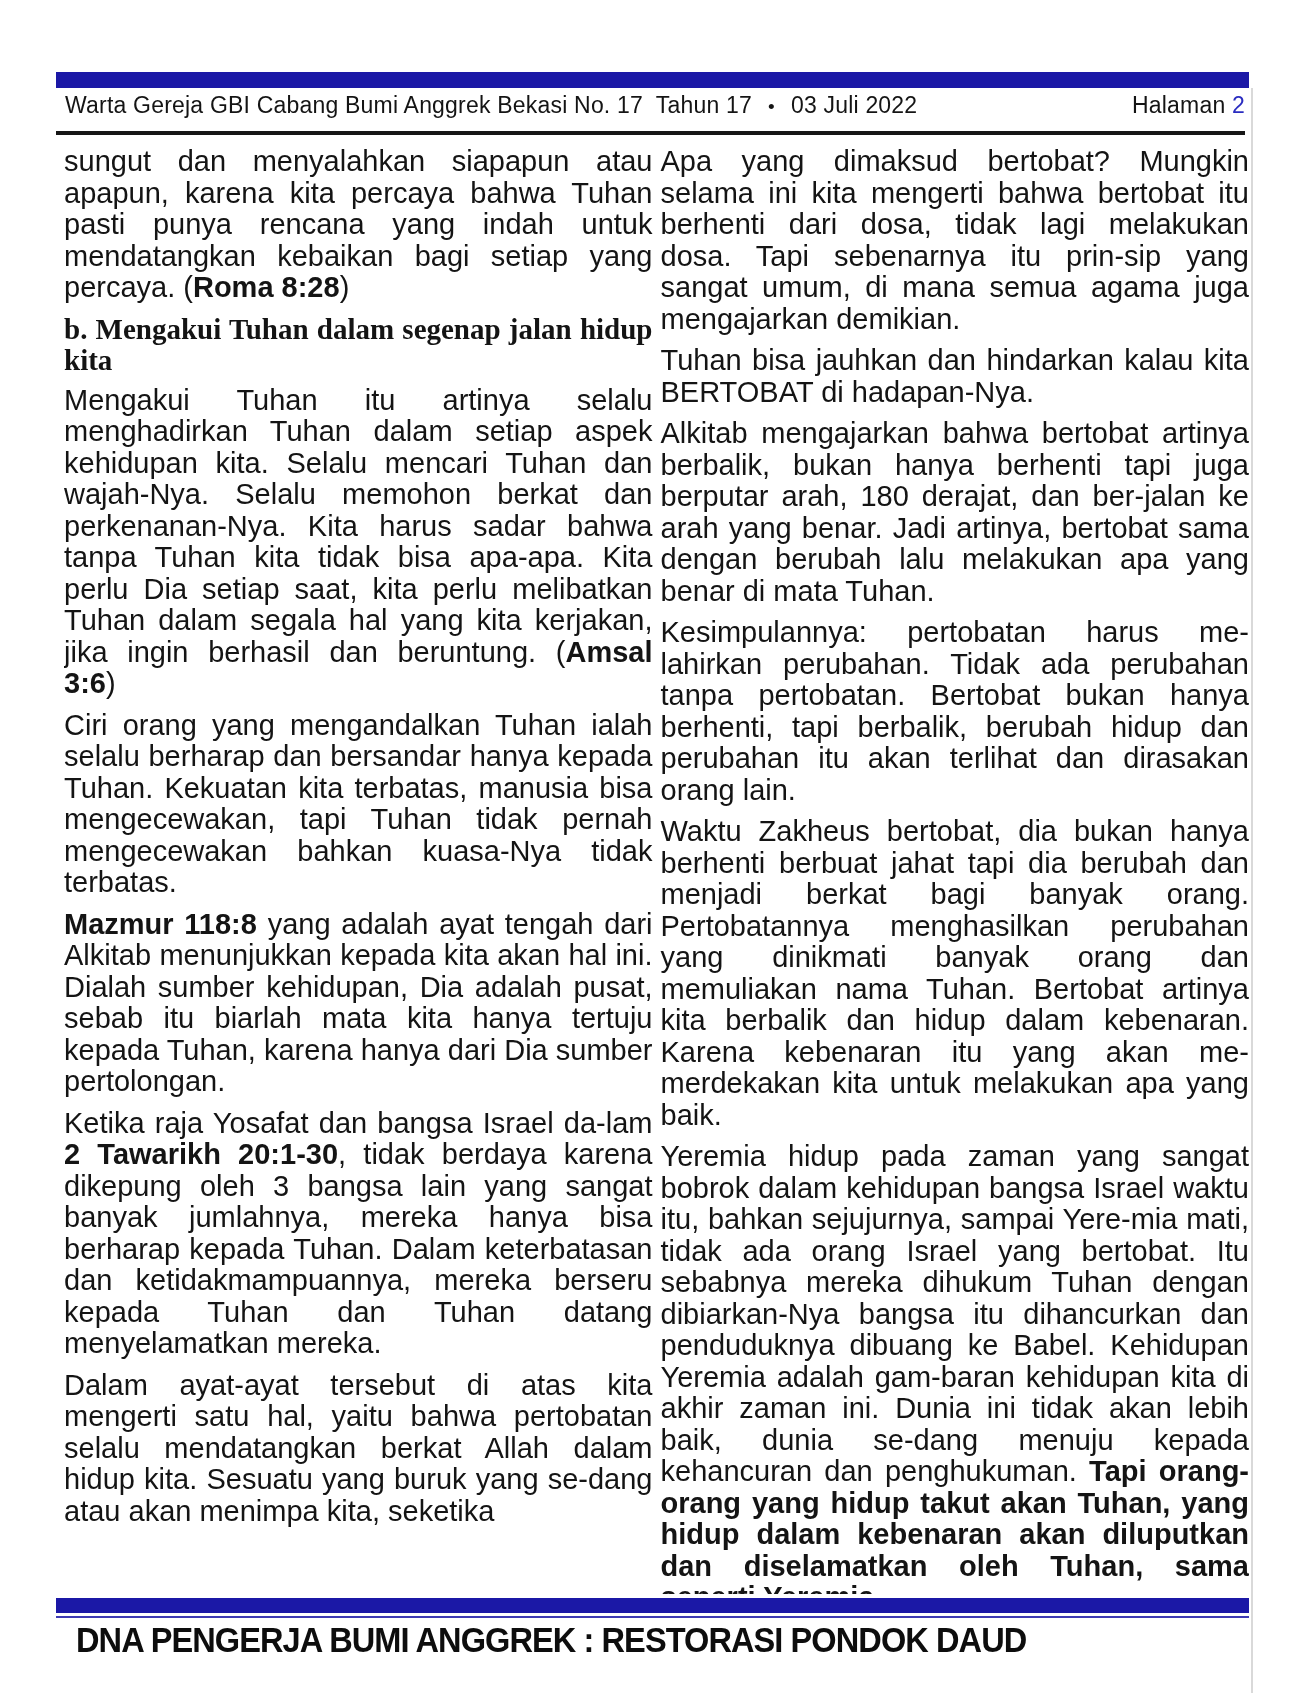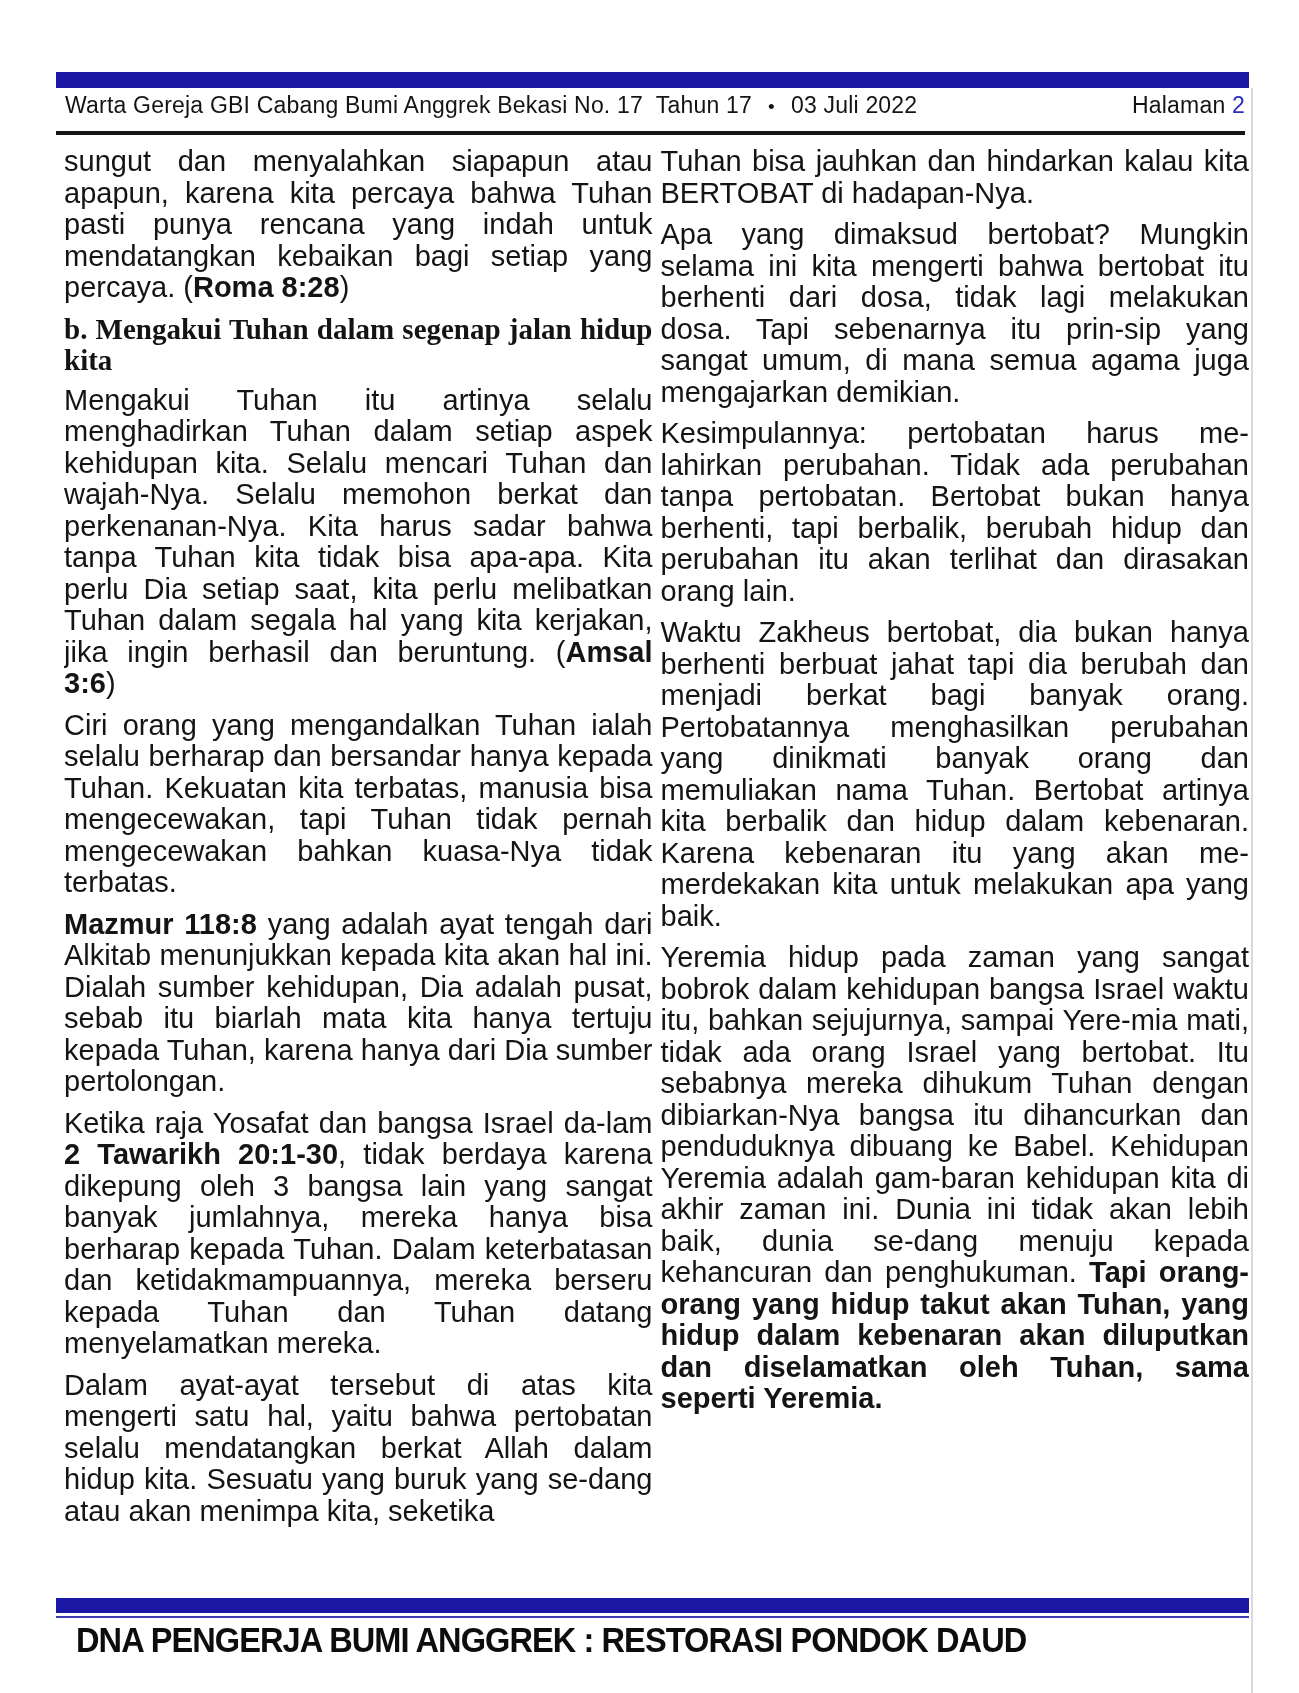--- a/index.html
+++ b/index.html
@@ -78,22 +78,23 @@
     <div class="col">
         <div class="p"><span>sungut dan menyalahkan siapapun atau apapun, karena kita percaya bahwa Tuhan pasti punya rencana yang indah untuk mendatangkan kebaikan bagi setiap yang percaya. (</span><b>Roma 8:28</b><span>)</span></div>
         <div class="h"><span>b. Mengakui Tuhan dalam segenap jalan hidup kita</span></div>
         <div class="p"><span>Mengakui Tuhan itu artinya selalu menghadirkan Tuhan dalam setiap aspek kehidupan kita. Selalu mencari Tuhan dan wajah-Nya. Selalu memohon berkat dan perkenanan-Nya. Kita harus sadar bahwa tanpa Tuhan kita tidak bisa apa-apa. Kita perlu Dia setiap saat, kita perlu melibatkan Tuhan dalam segala hal yang kita kerjakan, jika ingin berhasil dan beruntung. (</span><b>Amsal 3:6</b><span>)</span></div>
         <div class="p"><span>Ciri orang yang mengandalkan Tuhan ialah selalu berharap dan bersandar hanya kepada Tuhan. Kekuatan kita terbatas, manusia bisa mengecewakan, tapi Tuhan tidak pernah mengecewakan bahkan kuasa-Nya tidak terbatas.</span></div>
         <div class="p"><b>Mazmur 118:8</b><span> yang adalah ayat tengah dari Alkitab menunjukkan kepada kita akan hal ini. Dialah sumber kehidupan, Dia adalah pusat, sebab itu biarlah mata kita hanya tertuju kepada Tuhan, karena hanya dari Dia sumber pertolongan.</span></div>
         <div class="p"><span>Ketika raja Yosafat dan bangsa Israel da-lam </span><b>2 Tawarikh 20:1-30</b><span>, tidak berdaya karena dikepung oleh 3 bangsa lain yang sangat banyak jumlahnya, mereka hanya bisa berharap kepada Tuhan. Dalam keterbatasan dan ketidakmampuannya, mereka berseru kepada Tuhan dan Tuhan datang menyelamatkan mereka.</span></div>
         <div class="p"><span>Dalam ayat-ayat tersebut di atas kita mengerti satu hal, yaitu bahwa pertobatan selalu mendatangkan berkat Allah dalam hidup kita. Sesuatu yang buruk yang se-dang atau akan menimpa kita, seketika</span></div>
       </div>
     <div class="col">
+        <div class="p"><span>Apa yang dimaksud bertobat? Mungkin selama ini kita mengerti bahwa bertobat itu berhenti dari dosa, tidak lagi melakukan dosa. Tapi sebenarnya itu prin-sip yang sangat umum, di mana semua agama juga mengajarkan demikian.</span></div>
         <div class="p"><span>Tuhan bisa jauhkan dan hindarkan kalau kita BERTOBAT di hadapan-Nya.</span></div>
-        <div class="p"><span>Apa yang dimaksud bertobat? Mungkin selama ini kita mengerti bahwa bertobat itu berhenti dari dosa, tidak lagi melakukan dosa. Tapi sebenarnya itu prin-sip yang sangat umum, di mana semua agama juga mengajarkan demikian.</span></div>
+        <div class="p"><span>Alkitab mengajarkan bahwa bertobat artinya berbalik, bukan hanya berhenti tapi juga berputar arah, 180 derajat, dan ber-jalan ke arah yang benar. Jadi artinya, bertobat sama dengan berubah lalu melakukan apa yang benar di mata Tuhan.</span></div>
         <div class="p"><span>Kesimpulannya: pertobatan harus me-lahirkan perubahan. Tidak ada perubahan tanpa pertobatan. Bertobat bukan hanya berhenti, tapi berbalik, berubah hidup dan perubahan itu akan terlihat dan dirasakan orang lain.</span></div>
         <div class="p"><span>Waktu Zakheus bertobat, dia bukan hanya berhenti berbuat jahat tapi dia berubah dan menjadi berkat bagi banyak orang. Pertobatannya menghasilkan perubahan yang dinikmati banyak orang dan memuliakan nama Tuhan. Bertobat artinya kita berbalik dan hidup dalam kebenaran. Karena kebenaran itu yang akan me-merdekakan kita untuk melakukan apa yang baik.</span></div>
         <div class="p"><span>Yeremia hidup pada zaman yang sangat bobrok dalam kehidupan bangsa Israel waktu itu, bahkan sejujurnya, sampai Yere-mia mati, tidak ada orang Israel yang bertobat. Itu sebabnya mereka dihukum Tuhan dengan dibiarkan-Nya bangsa itu dihancurkan dan penduduknya dibuang ke Babel. Kehidupan Yeremia adalah gam-baran kehidupan kita di akhir zaman ini. Dunia ini tidak akan lebih baik, dunia se-dang menuju kepada kehancuran dan penghukuman. </span><b>Tapi orang-orang yang hidup takut akan Tuhan, yang hidup dalam kebenaran akan diluputkan dan diselamatkan oleh Tuhan, sama seperti Yeremia.</b></div>
       </div>
   </div>
 
   <div class="band band-bottom"></div>
   <div class="band-bottom-line"></div>
   <div class="footer-text">DNA PENGERJA BUMI ANGGREK : RESTORASI PONDOK DAUD</div>
 

